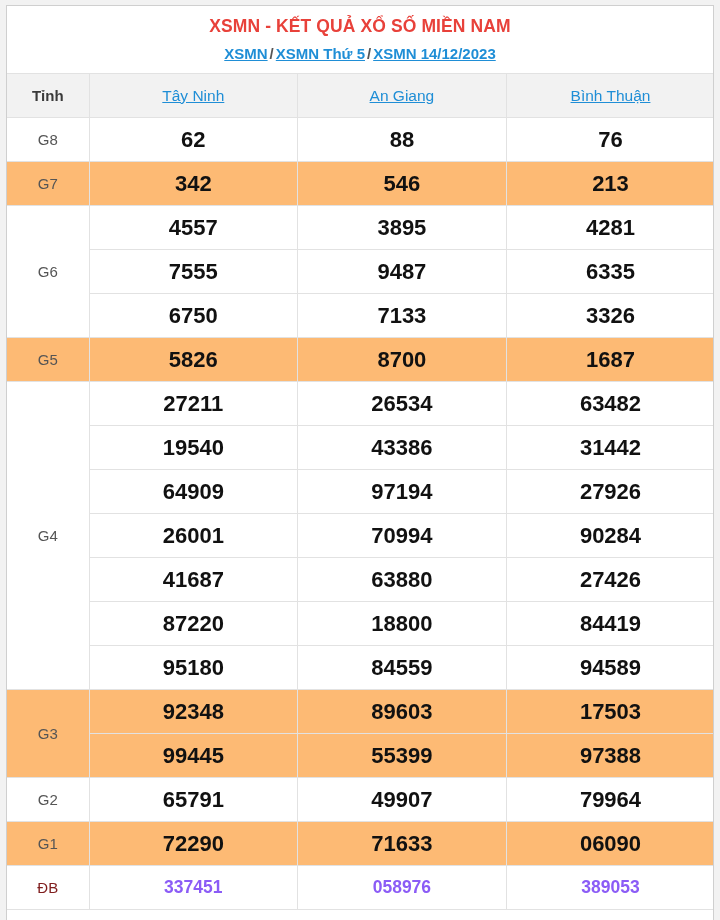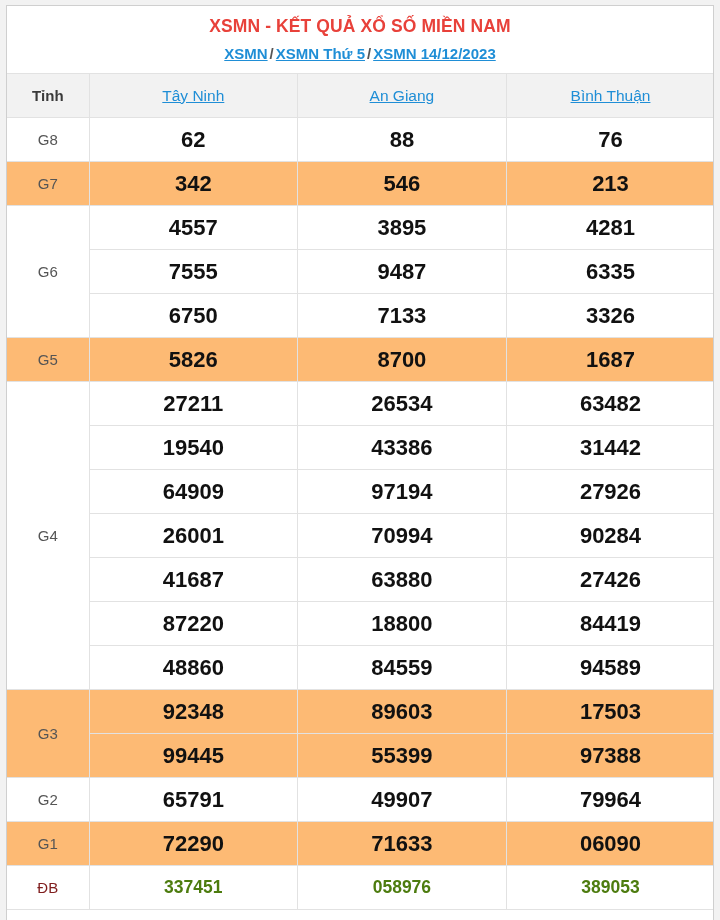--- a/index.html
+++ b/index.html
@@ -117,21 +117,21 @@
   }
 
   
   td.num {
     color: #111111;
     font-weight: 700;
     font-size: 22px;
     border-left: 1px solid #e2e2e2;
   }
   td.num.special {
-    color: #4d7c0f;
+    color: #8b5cf6;
     font-size: 17.5px;
     font-weight: 700;
     text-align: center;
   }
 
   tr.stripe td { background: #fdba74; }
   tr.plain  td { background: #ffffff; }
 </style>
 </head>
 <body>
@@ -227,21 +227,21 @@
             <td class="num prov-cell">41687</td>
             <td class="num prov-cell">63880</td>
             <td class="num prov-cell">27426</td>
           </tr>
           <tr class="plain">
             <td class="num prov-cell">87220</td>
             <td class="num prov-cell">18800</td>
             <td class="num prov-cell">84419</td>
           </tr>
           <tr class="plain">
-            <td class="num prov-cell">48860</td>
+            <td class="num prov-cell">95180</td>
             <td class="num prov-cell">84559</td>
             <td class="num prov-cell">94589</td>
           </tr>
           <tr class="stripe">
             <td class="lbl" rowspan="2">G3</td>
             <td class="num prov-cell">92348</td>
             <td class="num prov-cell">89603</td>
             <td class="num prov-cell">17503</td>
           </tr>
           <tr class="stripe">

